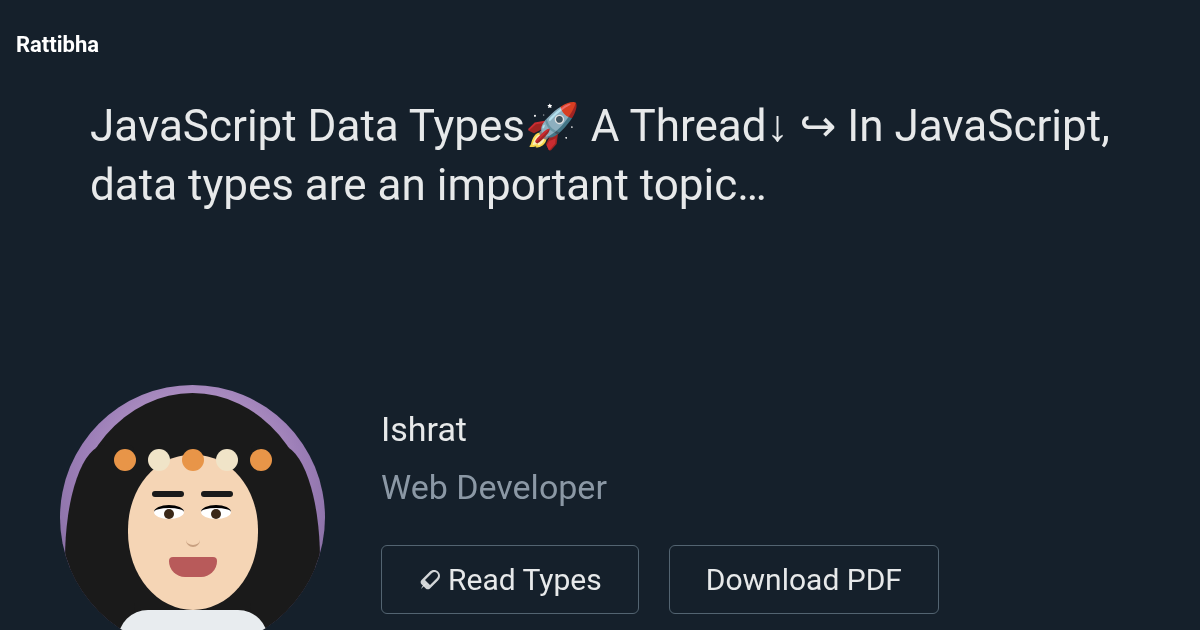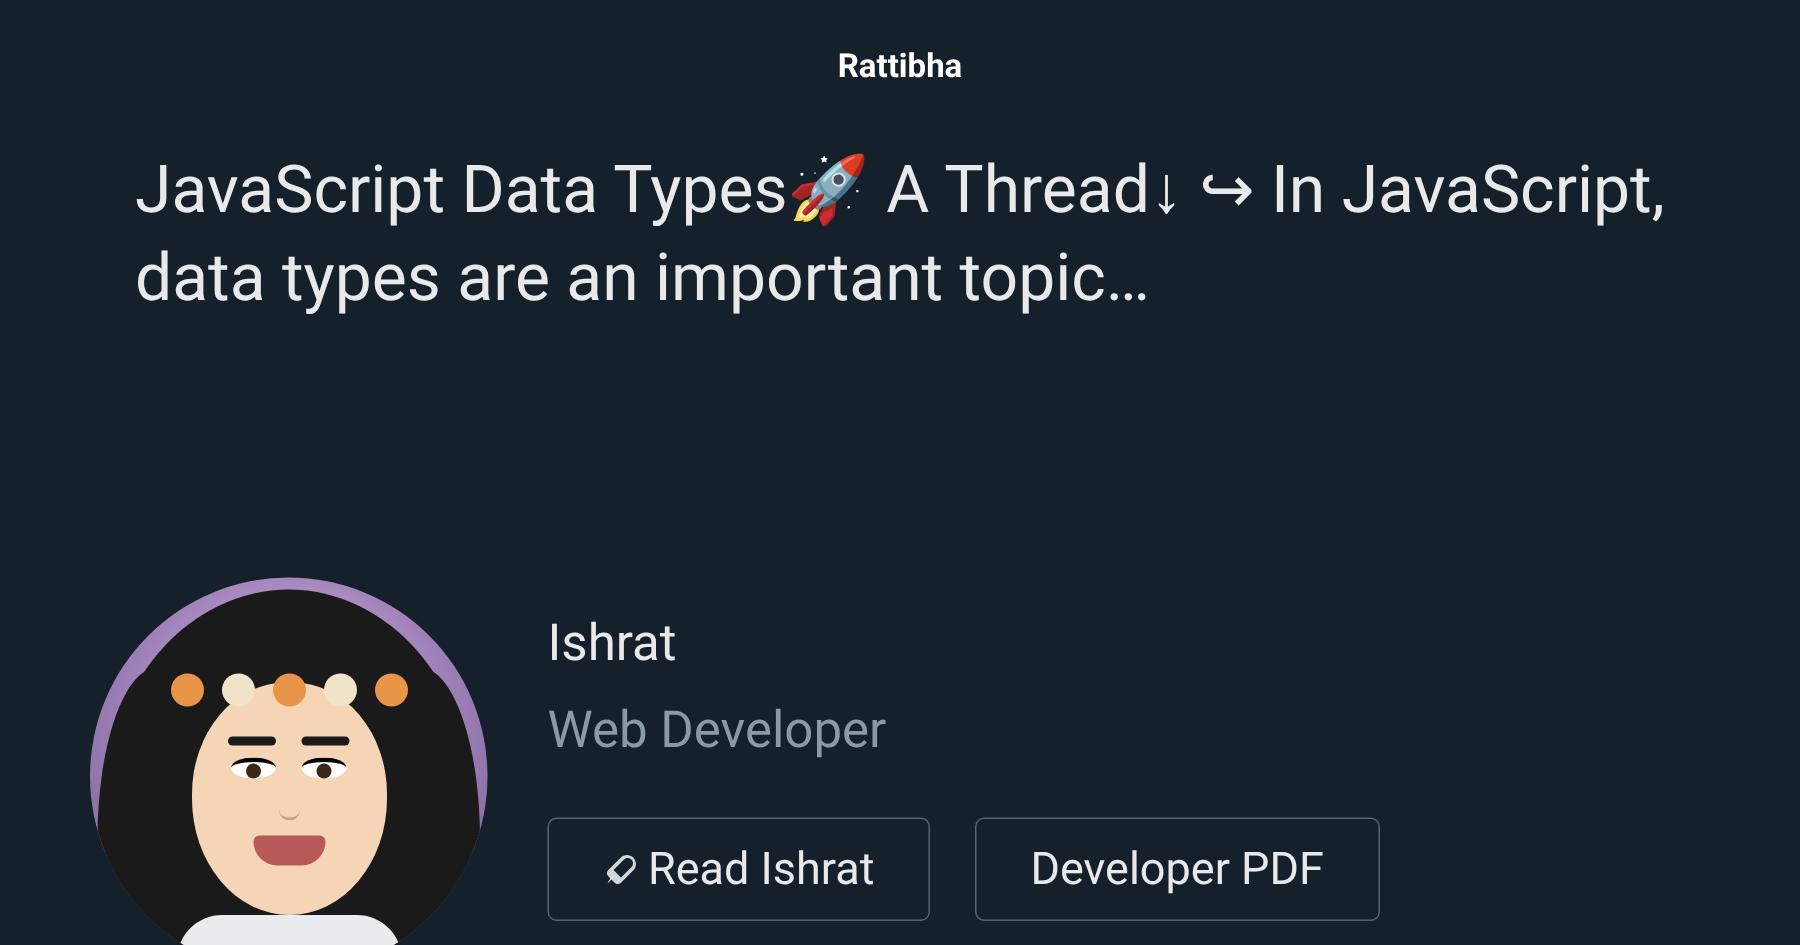--- a/index.html
+++ b/index.html
@@ -10,40 +10,40 @@
     body {
       width: 1200px;
       height: 630px;
       background-color: #15202b;
       color: #ffffff;
       font-family: -apple-system, BlinkMacSystemFont, "Segoe UI", Roboto, Helvetica, Arial, sans-serif;
       overflow: hidden;
       position: relative;
     }
     .header {
-      text-align: center;
       padding-top: 32px;
       font-size: 22px;
       font-weight: 700;
+      padding-left: 16px;
     }
     .title {
       padding: 40px 90px 0 90px;
       font-size: 44px;
       font-weight: 400;
       line-height: 1.35;
       color: #e7e9ea;
     }
     .profile-section {
       position: absolute;
       bottom: 0;
       left: 0;
       padding: 0 0 0 60px;
       display: flex;
       align-items: flex-start;
-      gap: 40px;
+      gap: 56px;
     }
     .avatar {
       width: 265px;
       height: 265px;
       border-radius: 50%;
       background: radial-gradient(circle at 50% 35%, #d4b8d8 0%, #9d7fb8 50%, #6d5a8a 100%);
       position: relative;
       overflow: hidden;
       flex-shrink: 0;
       margin-bottom: -20px;
@@ -251,20 +251,20 @@
 
   <div class="profile-info">
     <div class="author-name">Ishrat</div>
     <div class="author-role">Web Developer</div>
     <div class="button-row">
       <button class="btn">
         <svg class="feather-icon" viewBox="0 0 24 24" fill="currentColor">
           <path d="M20.24 3.76c-2.34-2.34-6.14-2.34-8.49 0L3.51 12c-1.17 1.17-1.17 3.07 0 4.24l4.24 4.24c1.17 1.17 3.07 1.17 4.24 0l8.24-8.24c2.34-2.34 2.34-6.14 0-8.49zM12 17l-5-5 7-7c1.38-1.38 3.62-1.38 5 0s1.38 3.62 0 5l-7 7z" opacity="0.9"></path>
           <path d="M3 21c1-3 3-5 6-6l-3 3-3 3z"></path>
         </svg>
-        <span>Read Ishrat</span>
+        <span>Read Types</span>
       </button>
       <button class="btn">
-        <span>Developer PDF</span>
+        <span>Download PDF</span>
       </button>
     </div>
   </div>
 </div>
 
 </body></html>

